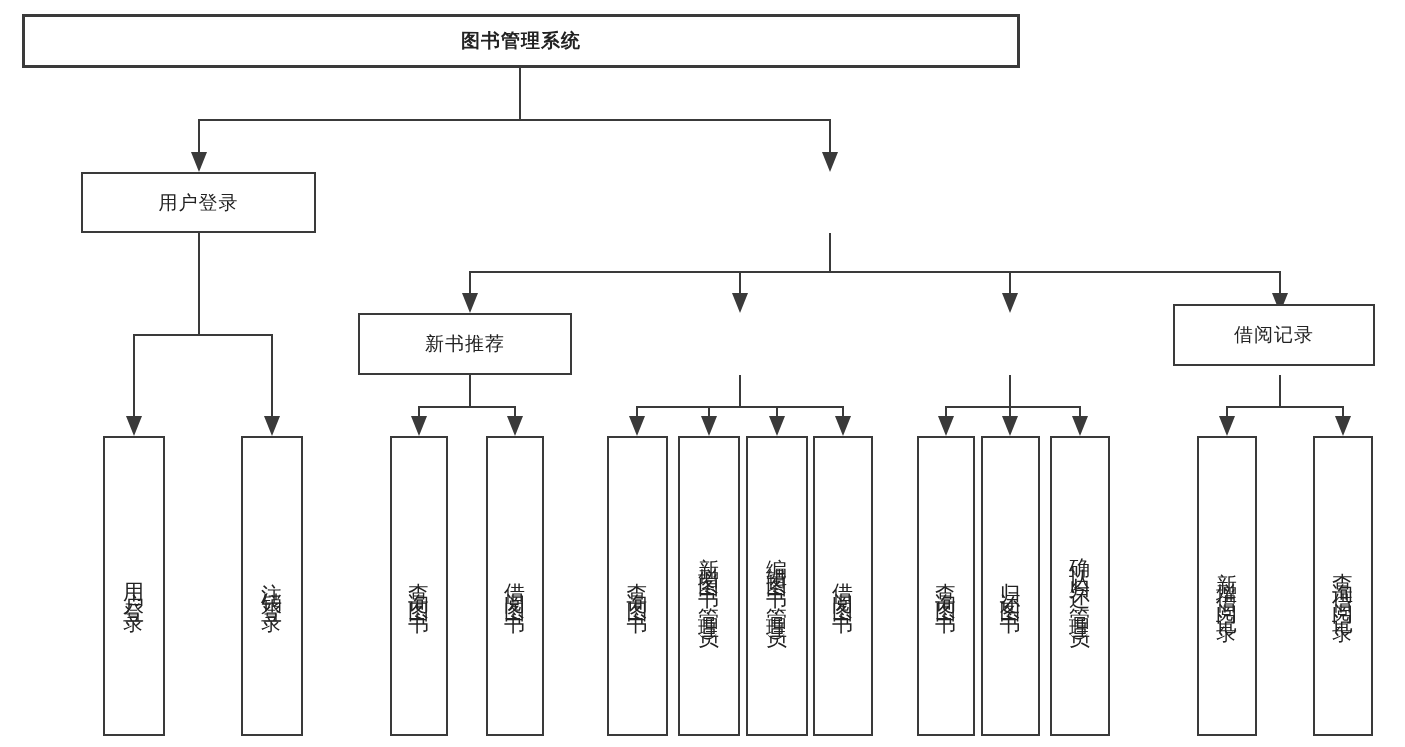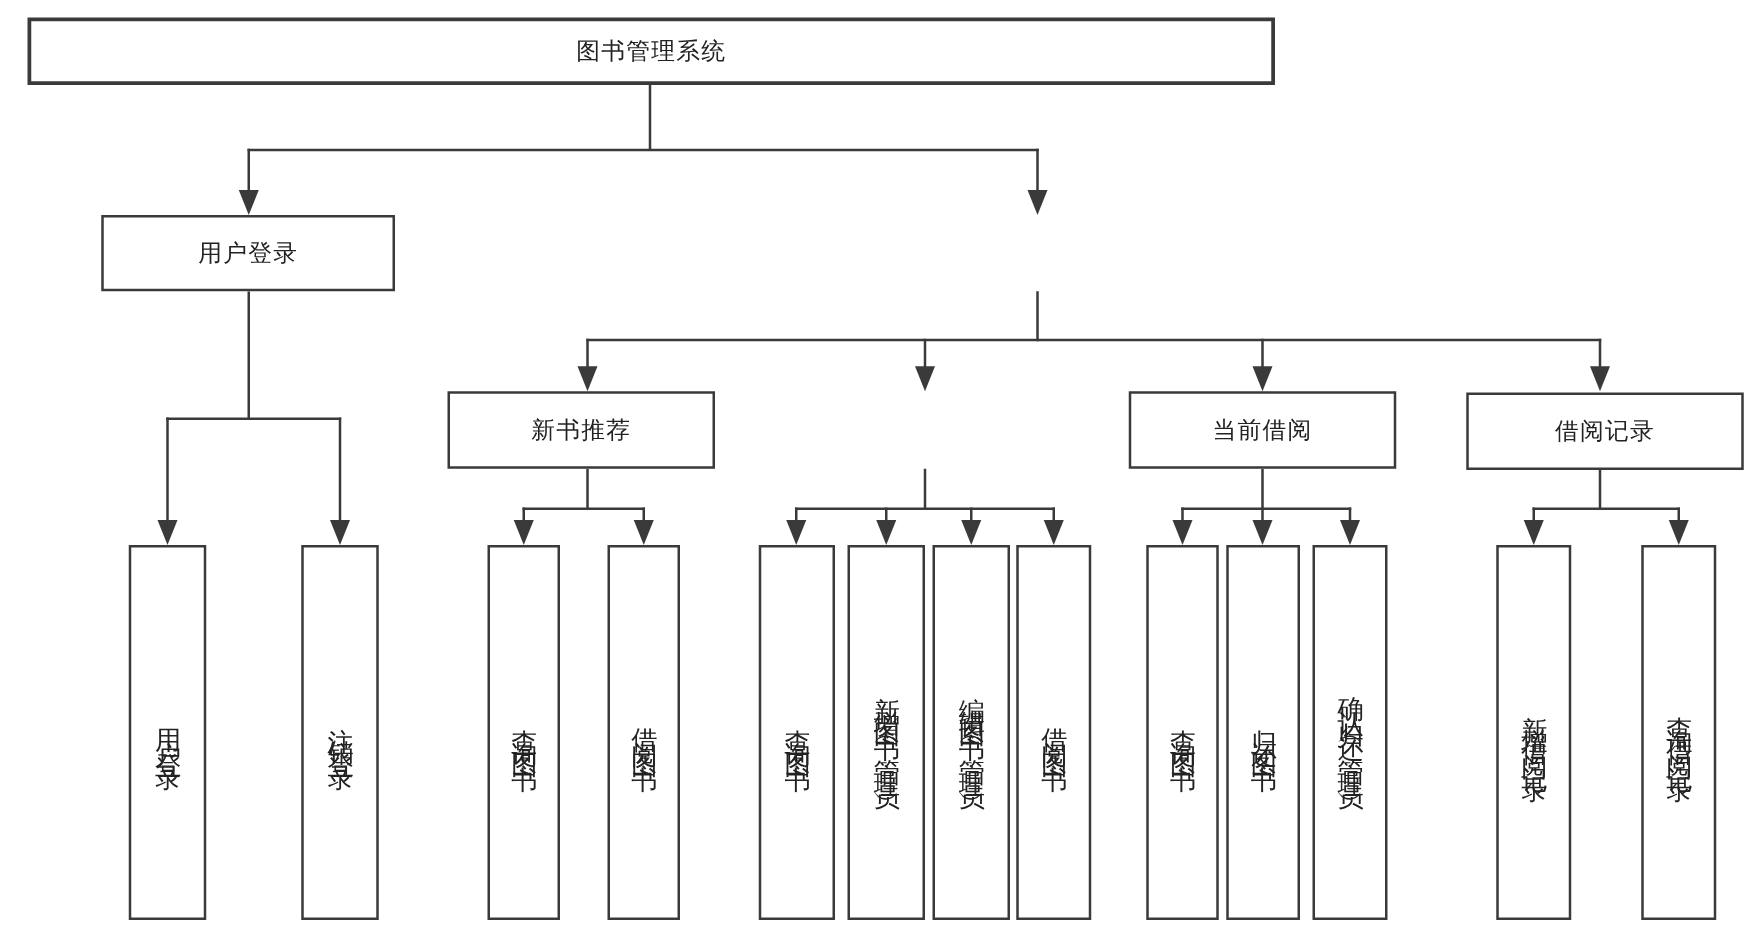--- a/index.html
+++ b/index.html
@@ -23,21 +23,21 @@
   }
   .box{
     position:absolute;
     box-sizing:border-box;
     border:2px solid var(--border);
     background:#ffffff;
     display:flex;
     align-items:center;
     justify-content:center;
   }
-  .root-box{border-width:3px;}
+  .root-box{border-width:3px;font-weight:bold;}
   .hlabel{
     font-size:19px;
     color:var(--text);
     letter-spacing:1px;
     white-space:nowrap;
   }
   .leaf{top:436px;height:300px;}
   .vtext{
     writing-mode:vertical-rl;
     text-orientation:mixed;
@@ -136,25 +136,22 @@
   <div class="box" style="left:81px;top:172px;width:235px;height:61px">
     <span class="hlabel">用户登录</span>
   </div>
 
 
   <div class="box" style="left:358px;top:313px;width:214px;height:62px">
     <span class="hlabel">新书推荐</span>
   </div>
 
 
-  <div class="box" style="left:903px;top:313px;width:214px;height:62px">
-    <span class="hlabel">当前借阅</span>
-  </div>
 
-  <div class="box" style="left:1173px;top:314px;width:222px;height:62px">
+  <div class="box" style="left:1173px;top:304px;width:202px;height:62px">
     <span class="hlabel">借阅记录</span>
   </div>
 
   <div class="box leaf" style="left:103px;width:62px">
     <span class="vtext">用户登录</span>
   </div>
   <div class="box leaf" style="left:241px;width:62px">
     <span class="vtext">注销登录</span>
   </div>
 

